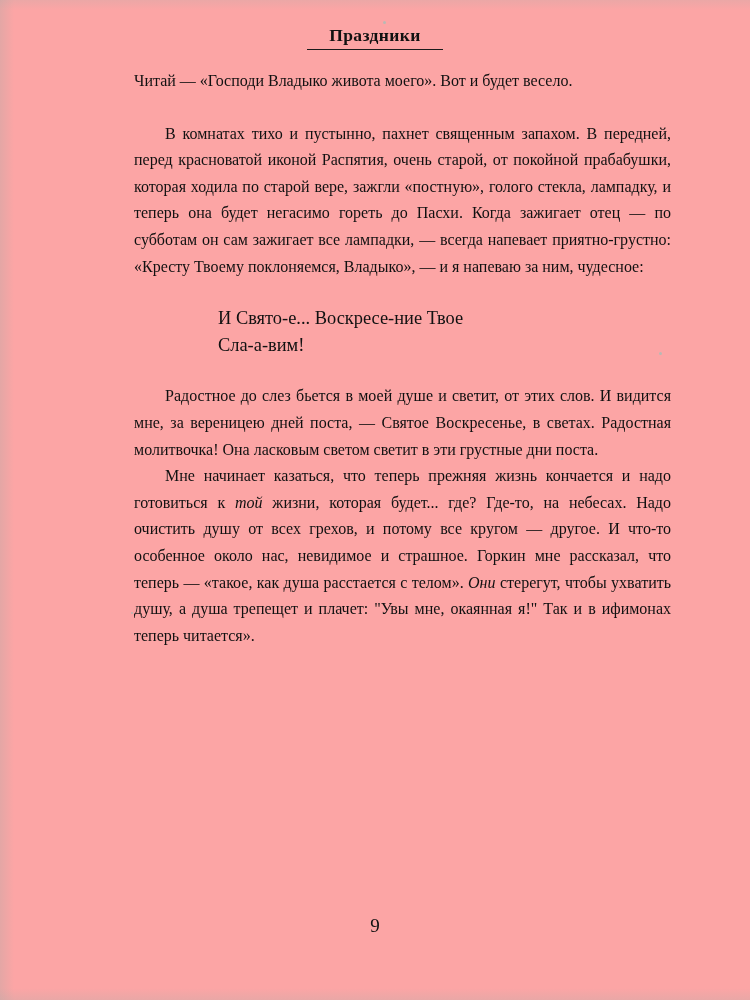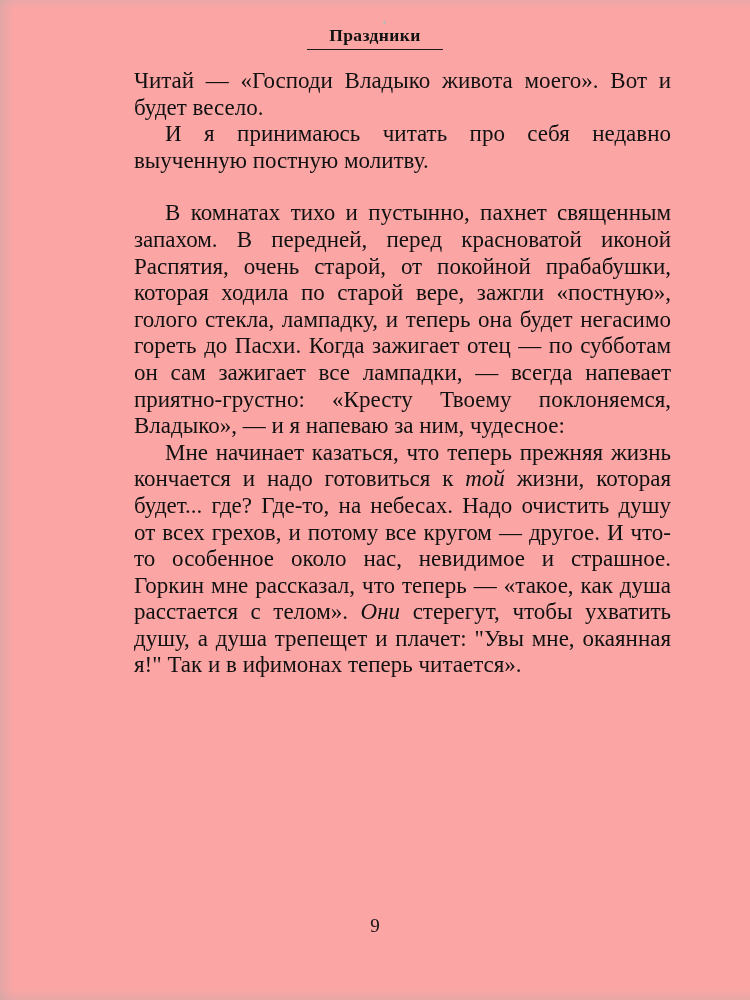--- a/index.html
+++ b/index.html
@@ -50,21 +50,21 @@
     background: #1a1a1a;
   }
   .content {
     position: absolute;
     left: 134px;
     top: 68px;
     width: 537px;
   }
   p {
     margin: 0;
-    font-size: 23px;
+    font-size: 16px;
     line-height: 26.6px;
     text-align: justify;
     text-justify: inter-word;
     color: #111;
     hyphens: manual;
   }
   p.indent {
     text-indent: 31px;
   }
   p.gap-large {
@@ -134,25 +134,29 @@
     <div class="header-inner">
       <div class="running-head">Праздники</div>
       <div class="header-rule"></div>
     </div>
   </div>
 
   <div class="content">
 
     <p>Читай — «Господи Владыко живота моего». Вот и будет весело.</p>
 
-    <p class="indent">И я принимаюсь читать про себя недавно выученную постную молитву.</p>
 
     <p class="indent gap-large">В комнатах тихо и пустынно, пахнет священным запахом. В передней, перед красноватой иконой Распятия, очень старой, от покойной прабабушки, которая ходила по старой вере, зажгли «постную», голого стекла, лампадку, и теперь она будет негасимо гореть до Пасхи. Когда зажигает отец — по субботам он сам зажигает все лампадки, — всегда напевает приятно-грустно: «Кресту Твоему поклоняемся, Владыко», — и я напеваю за ним, чудесное:</p>
 
+    <div class="verse">
+      <p>И Свято-е... Воскресе-ние Твое</p>
+      <p>Сла-а-вим!</p>
+    </div>
 
+    <p class="indent">Радостное до слез бьется в моей душе и светит, от этих слов. И видится мне, за вереницею дней поста, — Святое Воскресенье, в светах. Радостная молитвочка! Она ласковым светом светит в эти грустные дни поста.</p>
 
     <p class="indent" id="p-mixed"><span>Мне начинает казаться, что теперь прежняя жизнь кончается и надо готовиться к </span><em class="ital">той</em><span> жизни, которая будет... где? Где-то, на небесах. Надо очистить душу от всех грехов, и потому все кругом — другое. И что-то особенное около нас, невидимое и страшное. Горкин мне рассказал, что теперь — «такое, как душа расстается с телом». </span><em class="ital">Они</em><span> стерегут, чтобы ухватить душу, а душа трепещет и плачет: "Увы мне, окаянная я!" Так и в ифимонах теперь читается».</span></p>
 
 
   </div>
 
   <div class="folio">9</div>
 
 </div>
 

